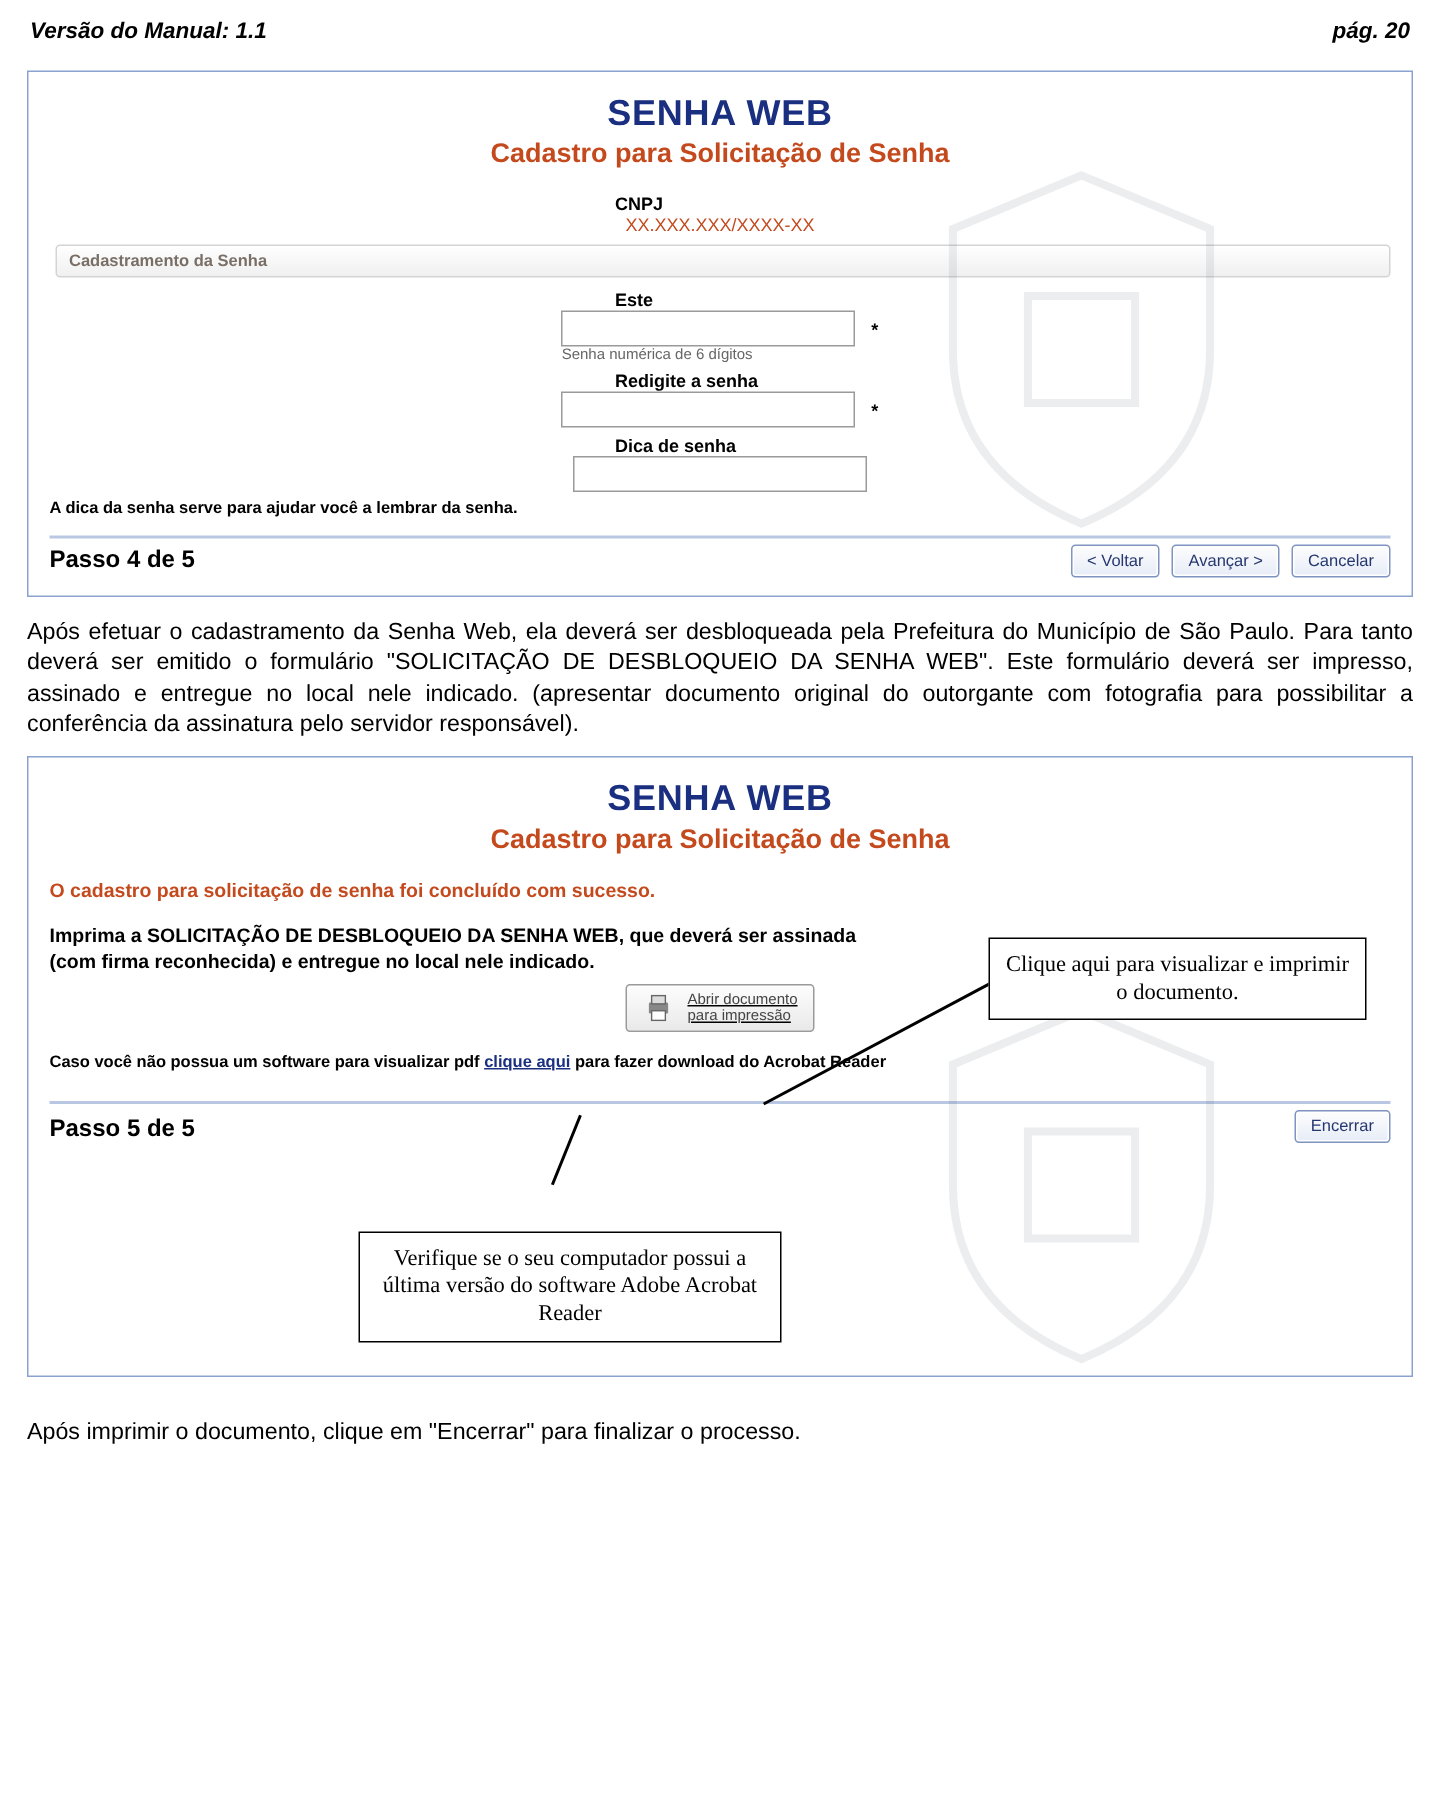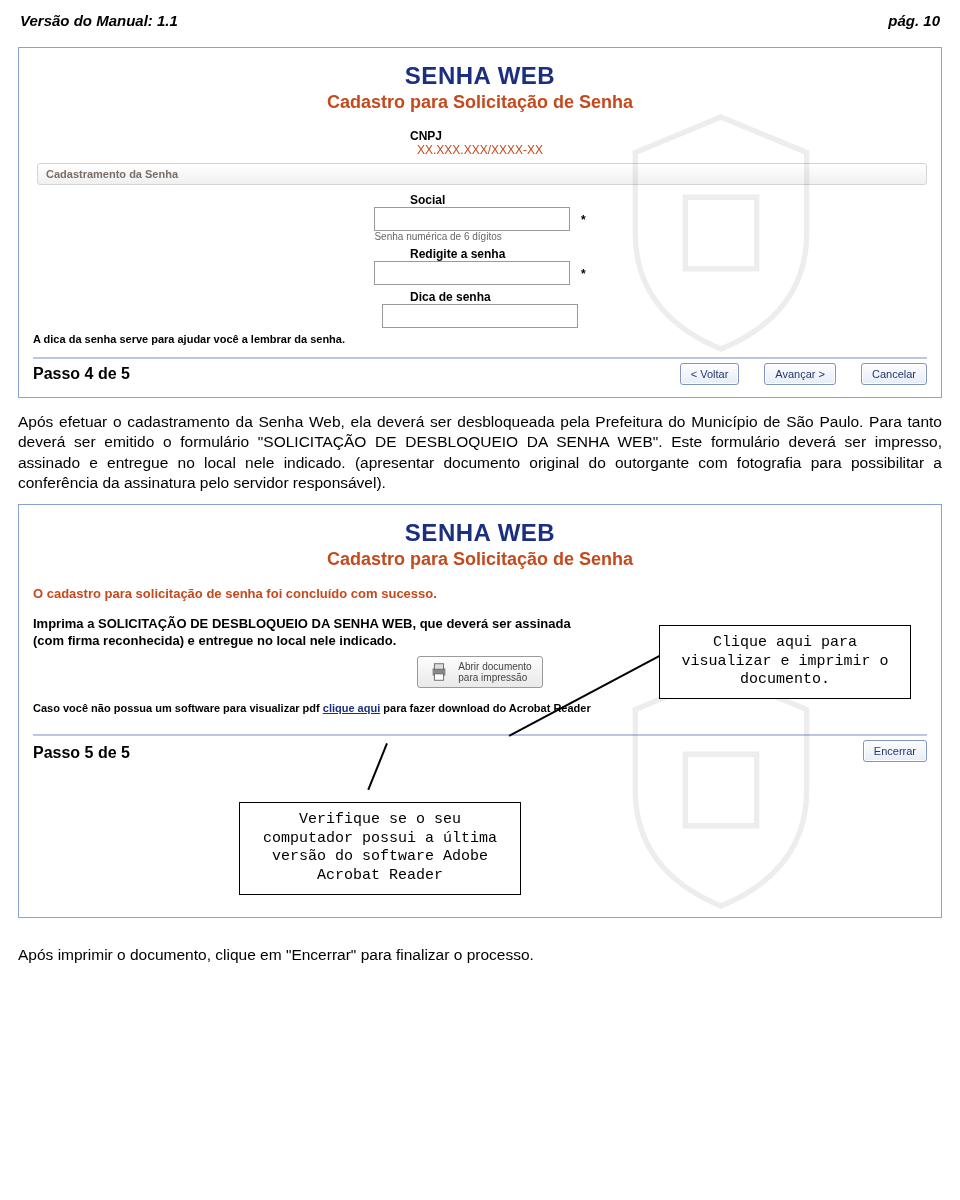--- a/index.html
+++ b/index.html
@@ -21,49 +21,49 @@
   .row{display:flex;align-items:center;margin:5px 0;font-family:Verdana,Arial,sans-serif;flex-direction:column;}
   .label{width:140px;font-size:12px;font-weight:bold;color:#000;}
   .value{font-size:12px;color:#c44a1e;}
   .input{border:1px solid #9a9a9a;height:20px;width:190px;background:#fff;}
   .ast{font-size:12px;font-weight:bold;margin-left:6px;}
   .hint{font-size:10px;color:#666;margin-left:0;}
   .help{font-size:11px;font-weight:bold;margin-top:2px;}
   hr.sect{border:none;border-top:2px solid #b9c7e3;margin:12px 0 4px 0;}
   .nav-row{display:flex;align-items:center;justify-content:space-between;margin-top:2px;}
   .step{font-family:Verdana,Arial,sans-serif;font-size:16px;font-weight:bold;}
-  .btns{display:flex;gap:25px;justify-content:space-between;}
+  .btns{display:flex;gap:8px;justify-content:space-between;}
   .btn{border:1px solid #7f94c0;border-radius:3px;background:linear-gradient(#fdfdfd,#e6ecf7);font-family:Verdana,Arial,sans-serif;font-size:11px;color:#25376f;padding:4px 10px;box-shadow:0 0 0 1px #fff inset;cursor:pointer;}
   .body-text{font-family:Liberation Sans, sans-serif;font-size:15.5px;line-height:1.32;margin:14px 0 10px 0;text-align:justify;}
   .success{font-family:Verdana,Arial,sans-serif;font-size:13px;font-weight:bold;color:#c44a1e;margin:10px 0 14px 0;}
   .instruct{font-family:Verdana,Arial,sans-serif;font-size:13px;font-weight:bold;color:#000;line-height:1.35;}
   .print-btn-wrap{display:flex;justify-content:center;margin:6px 0 14px 0;position:relative;}
-  .print-btn{display:flex;align-items:flex-start;gap:8px;border:1px solid #9a9a9a;background:linear-gradient(#fdfdfd,#e9e9e9);padding:4px 10px;border-radius:3px;cursor:pointer;}
+  .print-btn{display:flex;align-items:flex-start;gap:8px;border:1px solid #9a9a9a;background:linear-gradient(#fdfdfd,#e9e9e9);padding:4px 10px;border-radius:3px;cursor:pointer;text-decoration:underline;}
   .print-btn .ptxt{font-size:10px;line-height:1.1;color:#444;}
   .print-icon svg{display:block;}
   .pdf-note{font-family:Verdana,Arial,sans-serif;font-size:11px;font-weight:bold;color:#000;margin:8px 0 20px 0;}
   .pdf-note .link{color:#1a2f80;text-decoration:underline;cursor:pointer;}
   
-  .callout{position:absolute;border:1.5px solid #000;background:#fff;padding:8px 10px;font-family:Liberation Mono, monospace;font-size:15px;line-height:1.25;text-align:center;z-index:4;}
+  .callout{position:absolute;border:1.5px solid #000;background:#fff;padding:8px 10px;font-family:Liberation Serif, serif;font-size:15px;line-height:1.25;text-align:center;z-index:4;}
   .callout1{right:30px;top:120px;width:230px;}
   .callout2{left:220px;bottom:22px;width:260px;}
   .diag{position:absolute;background:#000;height:1.5px;z-index:3;transform-origin:left center;}
   .footer-text{font-family:Arial,sans-serif;font-size:15.5px;margin-top:28px;}
   .panel2{position:relative;}
   .panel2 .panel-inner{min-height:390px;}
   .bottom-btn-row{display:flex;justify-content:space-between;align-items:flex-end;}
 </style>
 </head>
 <body>
 
 <div class="page">
 
   <div class="doc-header">
     <span>Versão do Manual: 1.1</span>
-    <span>pág. 10</span>
+    <span>pág. 20</span>
   </div>
 
   <div class="panel">
     <span class="crest top large">
       <svg viewBox="0 0 120 140">
           <path d="M60 5 L108 25 L108 70 Q108 115 60 135 Q12 115 12 70 L12 25 Z" fill="none" stroke="#456" stroke-width="3"></path>
           <path d="M40 50 h40 v40 h-40 z" fill="none" stroke="#456" stroke-width="3"></path>
         </svg>
     </span>
     <div class="panel-inner">
@@ -71,21 +71,21 @@
       <div class="title-sub">Cadastro para Solicitação de Senha</div>
 
       <div class="row">
         <div class="label">CNPJ</div>
         <div class="value">XX.XXX.XXX/XXXX-XX</div>
       </div>
 
       <div class="group-title">Cadastramento da Senha</div>
 
       <div class="row">
-        <div class="label">Social</div>
+        <div class="label">Este</div>
         <div>
           <input type="password" class="input" style="">
           <span class="ast">*</span>
           <div class="hint">Senha numérica de 6 dígitos</div>
         </div>
       </div>
       <div class="row">
         <div class="label">Redigite a senha</div>
         <div>
           <input type="password" class="input" style="">

